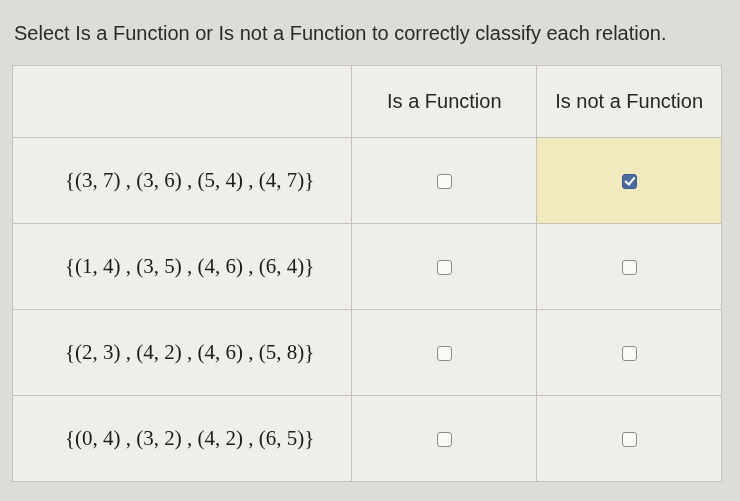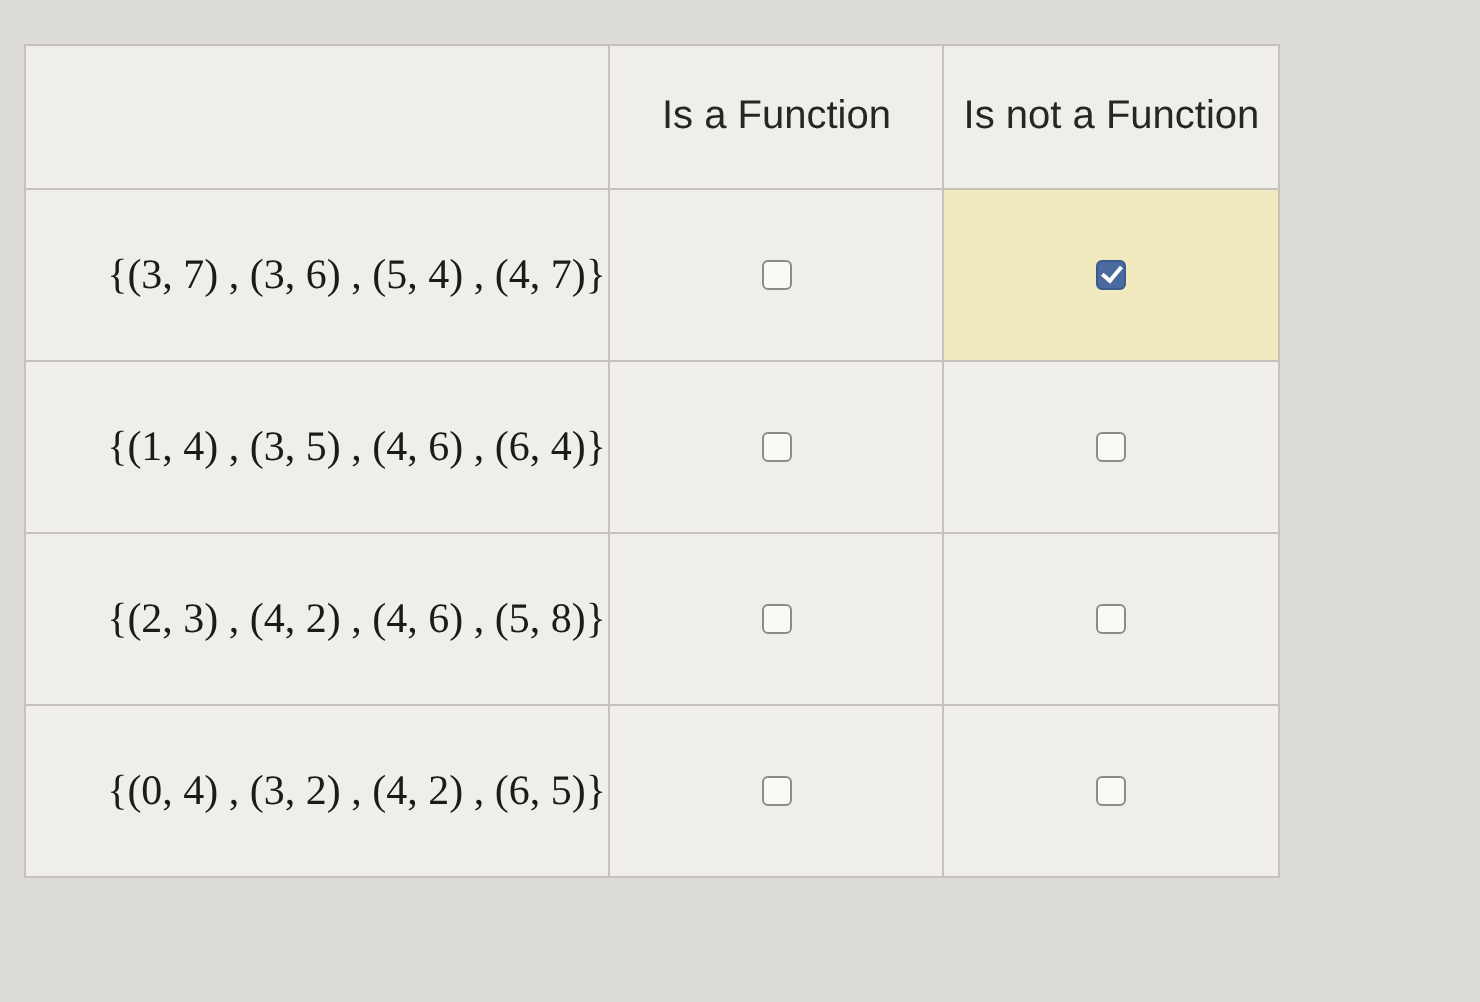--- a/index.html
+++ b/index.html
@@ -16,21 +16,21 @@
     padding: 22px 12px 12px 12px;
   }
   .instruction {
     font-size: 20px;
     color: #2a2a2a;
     margin-bottom: 20px;
     padding-left: 2px;
   }
   table {
     border-collapse: collapse;
-    width: 628px;
+    width: 710px;
     background: #fde047;
   }
   th, td {
     border: 1px solid #c4c2bb;
     text-align: center;
     vertical-align: middle;
   }
   th {
     font-weight: normal;
     font-size: 20px;
@@ -40,21 +40,21 @@
   }
   th.rel-col { width: 340px; }
   th.func-col { width: 185px; }
   th.notfunc-col { width: 185px; }
   td {
     height: 86px;
     font-size: 20px;
     background: #efeee9;
   }
   td.relation {
-    text-align: right;
+    text-align: center;
     padding-left: 16px;
     font-family: "Times New Roman", Times, serif;
     font-size: 21px;
     color: #1b1b1b;
   }
   td.selected {
     background: #f2eabf;
   }
   .checkbox {
     display: inline-block;
@@ -79,20 +79,21 @@
     height: 8px;
     border: solid #ffffff;
     border-width: 0 2px 2px 0;
     transform: rotate(40deg);
   }
 </style>
 </head>
 <body>
 
 <div class="page">
+  <div class="instruction">Select Is a Function or Is not a Function to correctly classify each relation.</div>
 
   <table>
     <thead>
       <tr>
         <th class="rel-col"></th>
         <th class="func-col">Is a Function</th>
         <th class="notfunc-col">Is not a Function</th>
       </tr>
     </thead>
     <tbody>

